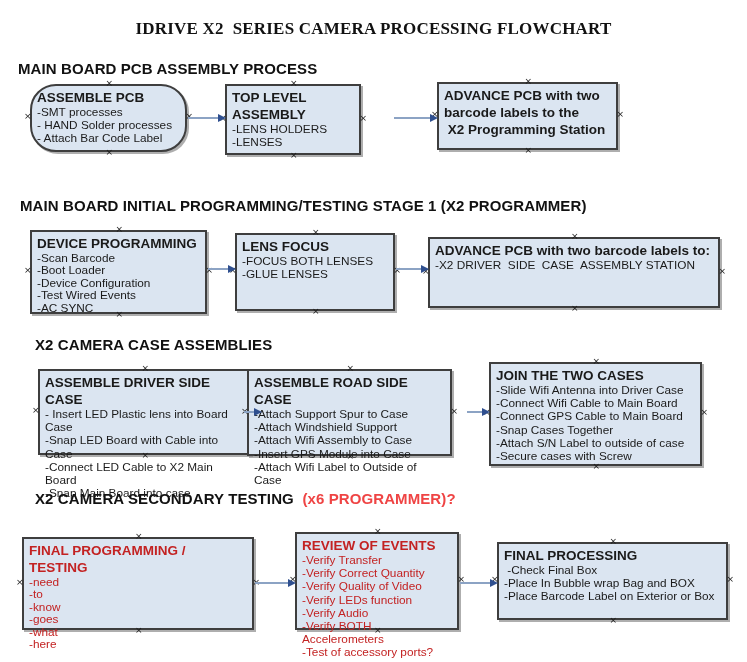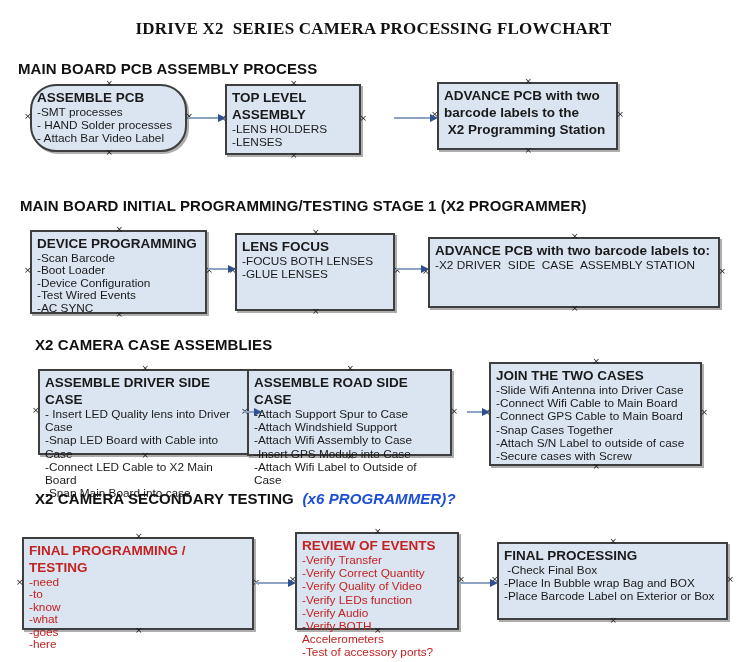--- a/index.html
+++ b/index.html
@@ -7,21 +7,21 @@
   .stage{position:absolute;left:0;top:0;width:747px;height:662px;}
 
   .main-title{position:absolute;top:19px;left:0;width:747px;text-align:center;
     font-size:17px;font-weight:bold;color:#111;white-space:pre;letter-spacing:.2px;font-family:Liberation Serif, serif;}
 
   .sec-heading{position:absolute;font-size:15px;font-weight:bold;color:#111;white-space:pre;letter-spacing:.1px;}
   #h1{left:18px;top:60px;}
   #h2{left:20px;top:197px;}
   #h3{left:35px;top:336px;}
   #h4{left:35px;top:490px;}
-  .red-part{color:#1d4ed8;font-style:italic;}
+  .red-part{color:#ef4444;}
 
   .fbox{position:absolute;background:#dbe5f1;border:2px solid #3e3e3e;
     box-shadow:2px 2px 0 rgba(130,130,130,.65);box-sizing:border-box;
     padding:3px 6px 0 5px;color:#1a1a1a;}
   .box-title{font-size:13.5px;font-weight:bold;line-height:17px;white-space:pre-wrap;}
   .line{font-size:11.8px;line-height:13.2px;white-space:pre-wrap;}
   .tight .line{line-height:12.4px;}
   .red-text .box-title,.red-text .line{color:#c32222;}
   .bold-body .line{font-weight:bold;font-size:13.5px;line-height:17px;}
 
@@ -73,21 +73,21 @@
   <div class="sec-heading" id="h4"><span>X2 CAMERA SECONDARY TESTING  </span><span class="red-part">(x6 PROGRAMMER)?</span></div>
 
   <div class="fbox" id="b11">
     <span class="cp cp-top"></span>
     <span class="cp cp-bottom"></span>
     <span class="cp cp-left"></span>
     <span class="cp cp-right"></span>
     <div class="box-title">ASSEMBLE PCB</div>
     <div class="line">-SMT processes</div>
     <div class="line">- HAND Solder processes</div>
-    <div class="line">- Attach Bar Video Label</div>
+    <div class="line">- Attach Bar Code Label</div>
   </div>
 
   <div class="fbox" id="b12">
     <span class="cp cp-top"></span>
     <span class="cp cp-bottom"></span>
     <span class="cp cp-left"></span>
     <span class="cp cp-right"></span>
     <div class="box-title">TOP LEVEL ASSEMBLY</div>
     <div class="line">-LENS HOLDERS</div>
     <div class="line">-LENSES</div>
@@ -133,21 +133,21 @@
     <div class="box-title">ADVANCE PCB with two barcode labels to:</div>
     <div class="line">-X2 DRIVER  SIDE  CASE  ASSEMBLY STATION</div>
   </div>
 
   <div class="fbox" id="b31">
     <span class="cp cp-top"></span>
     <span class="cp cp-bottom"></span>
     <span class="cp cp-left"></span>
     <span class="cp cp-right"></span>
     <div class="box-title">ASSEMBLE DRIVER SIDE CASE</div>
-    <div class="line">- Insert LED Quality lens into Driver Case</div>
+    <div class="line">- Insert LED Plastic lens into Board Case</div>
     <div class="line">-Snap LED Board with Cable into Case</div>
     <div class="line">-Connect LED Cable to X2 Main Board</div>
     <div class="line">-Snap Main Board into case</div>
   </div>
 
   <div class="fbox" id="b32">
     <span class="cp cp-top"></span>
     <span class="cp cp-bottom"></span>
     <span class="cp cp-left"></span>
     <span class="cp cp-right"></span>
@@ -175,22 +175,22 @@
 
   <div class="fbox red-text tight" id="b41">
     <span class="cp cp-top"></span>
     <span class="cp cp-bottom"></span>
     <span class="cp cp-left"></span>
     <span class="cp cp-right"></span>
     <div class="box-title">FINAL PROGRAMMING / TESTING</div>
     <div class="line">-need</div>
     <div class="line">-to</div>
     <div class="line">-know</div>
+    <div class="line">-goes</div>
     <div class="line">-what</div>
-    <div class="line">-goes</div>
     <div class="line">-here</div>
   </div>
 
   <div class="fbox red-text" id="b42">
     <span class="cp cp-top"></span>
     <span class="cp cp-bottom"></span>
     <span class="cp cp-left"></span>
     <span class="cp cp-right"></span>
     <div class="box-title">REVIEW OF EVENTS</div>
     <div class="line">-Verify Transfer</div>

